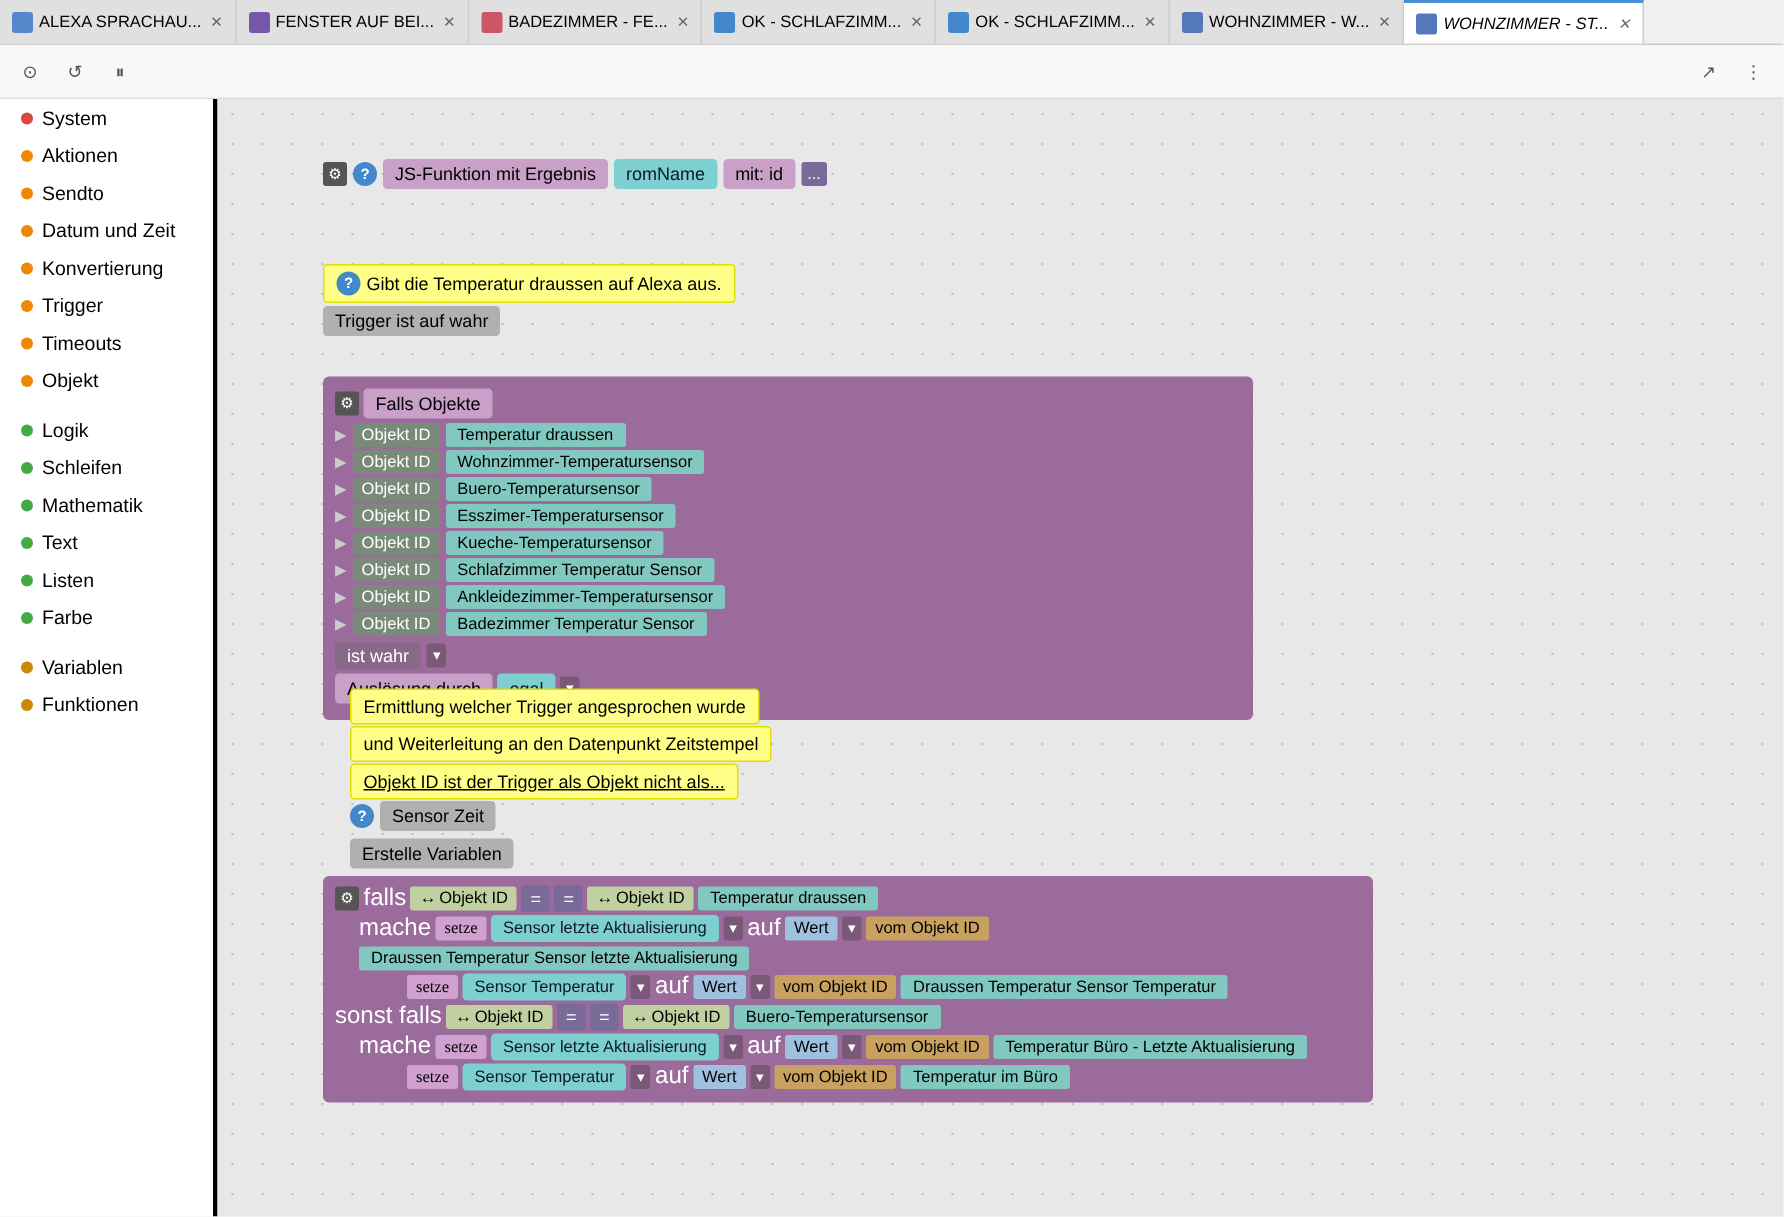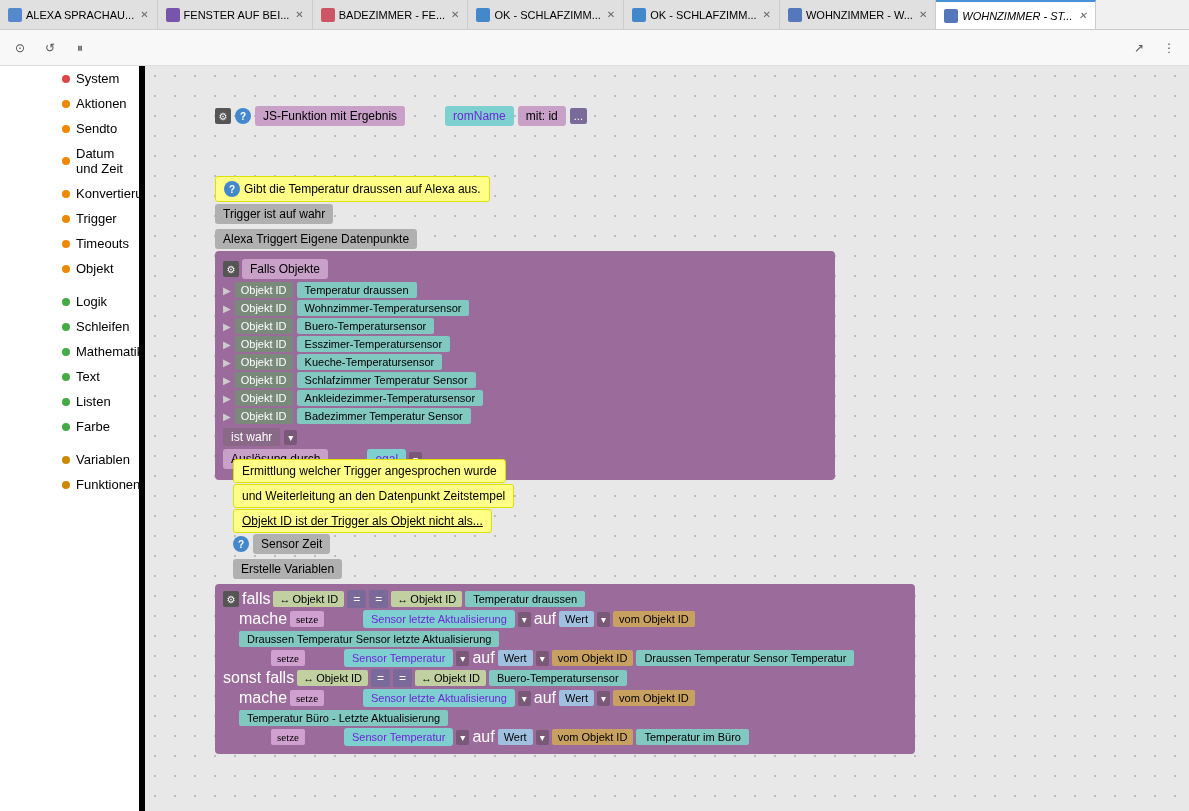--- a/index.html
+++ b/index.html
@@ -75,24 +75,23 @@
     
     .main-layout {
       display: flex;
       height: calc(811px - 66px);
     }
 
     
     .sidebar {
       width: 145px;
       background: #fff;
-      border-right: 6px solid #000000;
+      border-right: 3px solid #000000;
       overflow-y: auto;
       flex-shrink: 0;
-      padding-left: 48px;
     }
     .sidebar-item {
       padding: 5px 10px 5px 14px;
       cursor: pointer;
       font-size: 13px;
       display: flex;
       align-items: center;
       gap: 6px;
     }
     .sidebar-dot {
@@ -153,21 +152,21 @@
     
     .pill {
       border-radius: 3px;
       padding: 3px 8px;
       font-size: 12px;
       white-space: nowrap;
       display: inline-flex;
       align-items: center;
       gap: 3px;
     }
-    .pill-teal { background: #7ecfcf; color: #6d28d9; margin-left: 36px; }
+    .pill-teal { background: #7ecfcf; color: #0f172a; }
     .pill-gray { background: #b0b0b0; color: #000; }
     .pill-purple { background: #c8a0c8; color: #000; }
 
     
     .obj-row {
       display: flex;
       align-items: center;
       margin-bottom: 2px;
       gap: 4px;
     }
@@ -370,23 +369,20 @@
 
       <div class="comment-block" style="top:110px; left:70px; display:flex; align-items:center; gap:4px;">
         <div class="question-icon">?</div>
         <span>Gibt die Temperatur draussen auf Alexa aus.</span>
       </div>
 
       <div style="position:absolute; top:138px; left:70px;">
         <span class="pill pill-gray">Trigger ist auf wahr</span>
       </div>
 
-      <div style="position:absolute; top:163px; left:70px;">
-        <span class="pill pill-gray">Alexa Triggert Eigene Datenpunkte</span>
-      </div>
 
       <div class="purple-section" style="top:185px; left:70px; width:620px;">
 
         <div class="block-row">
           <div class="gear-icon-block">⚙</div>
           <span class="pill pill-purple">Falls Objekte</span>
         </div>
 
         <div class="obj-row">
           <span class="obj-arrow">▶</span>

